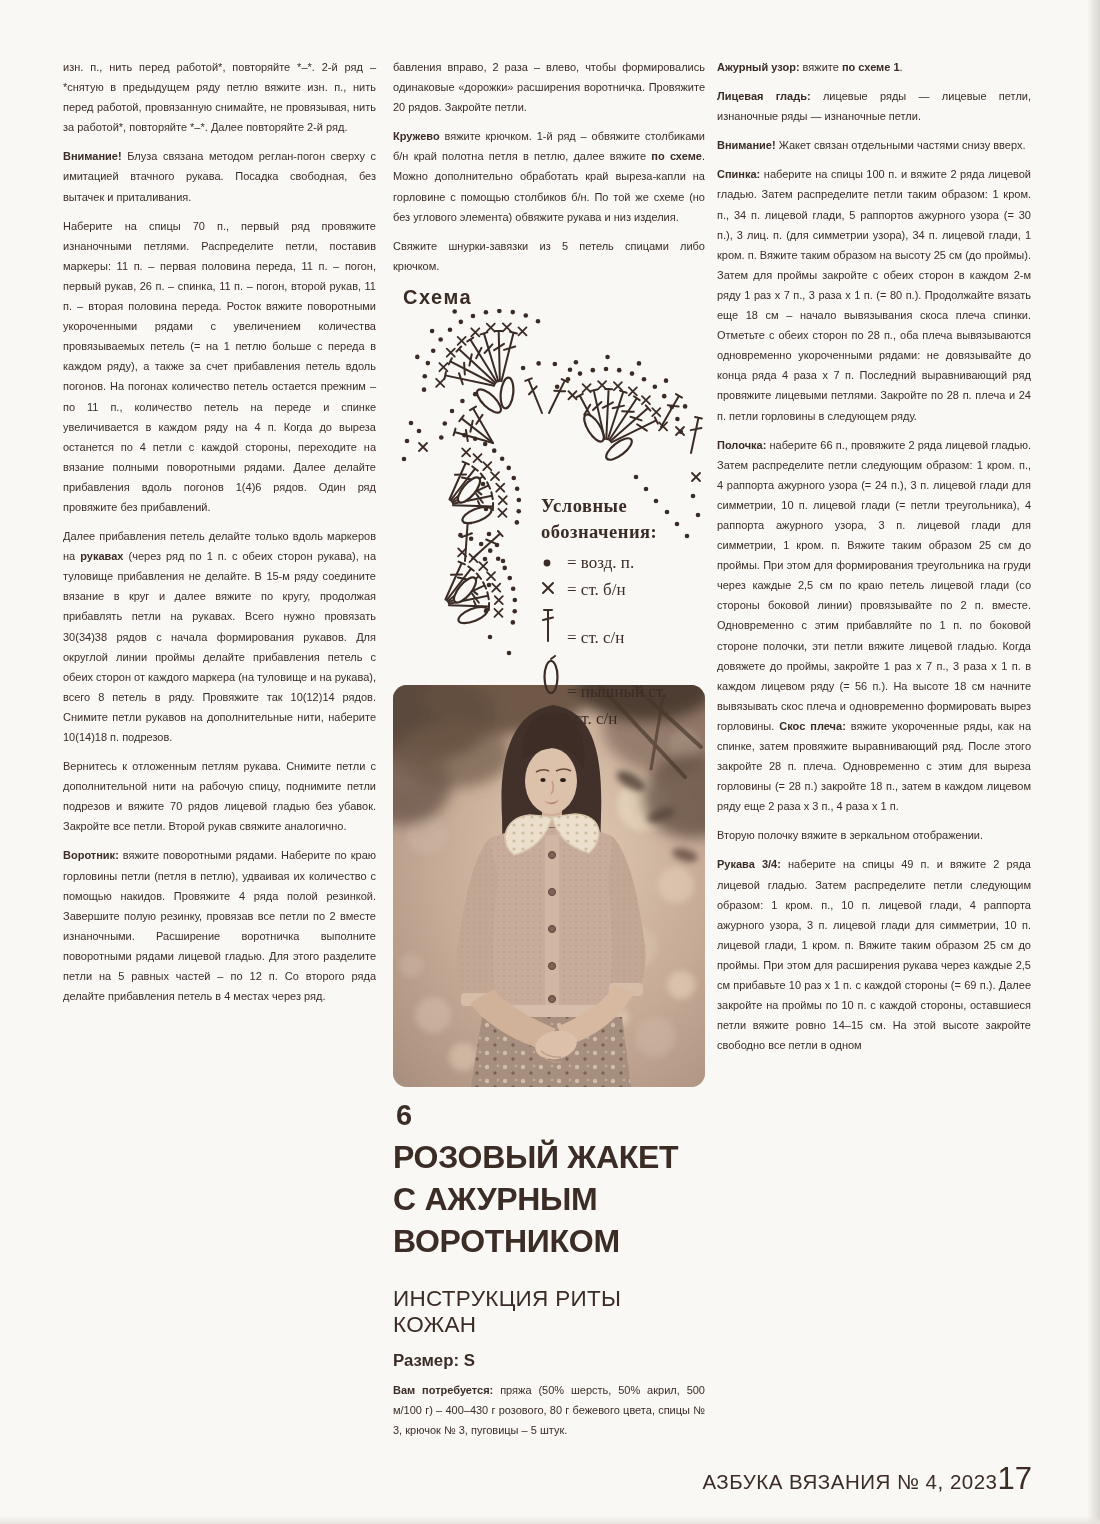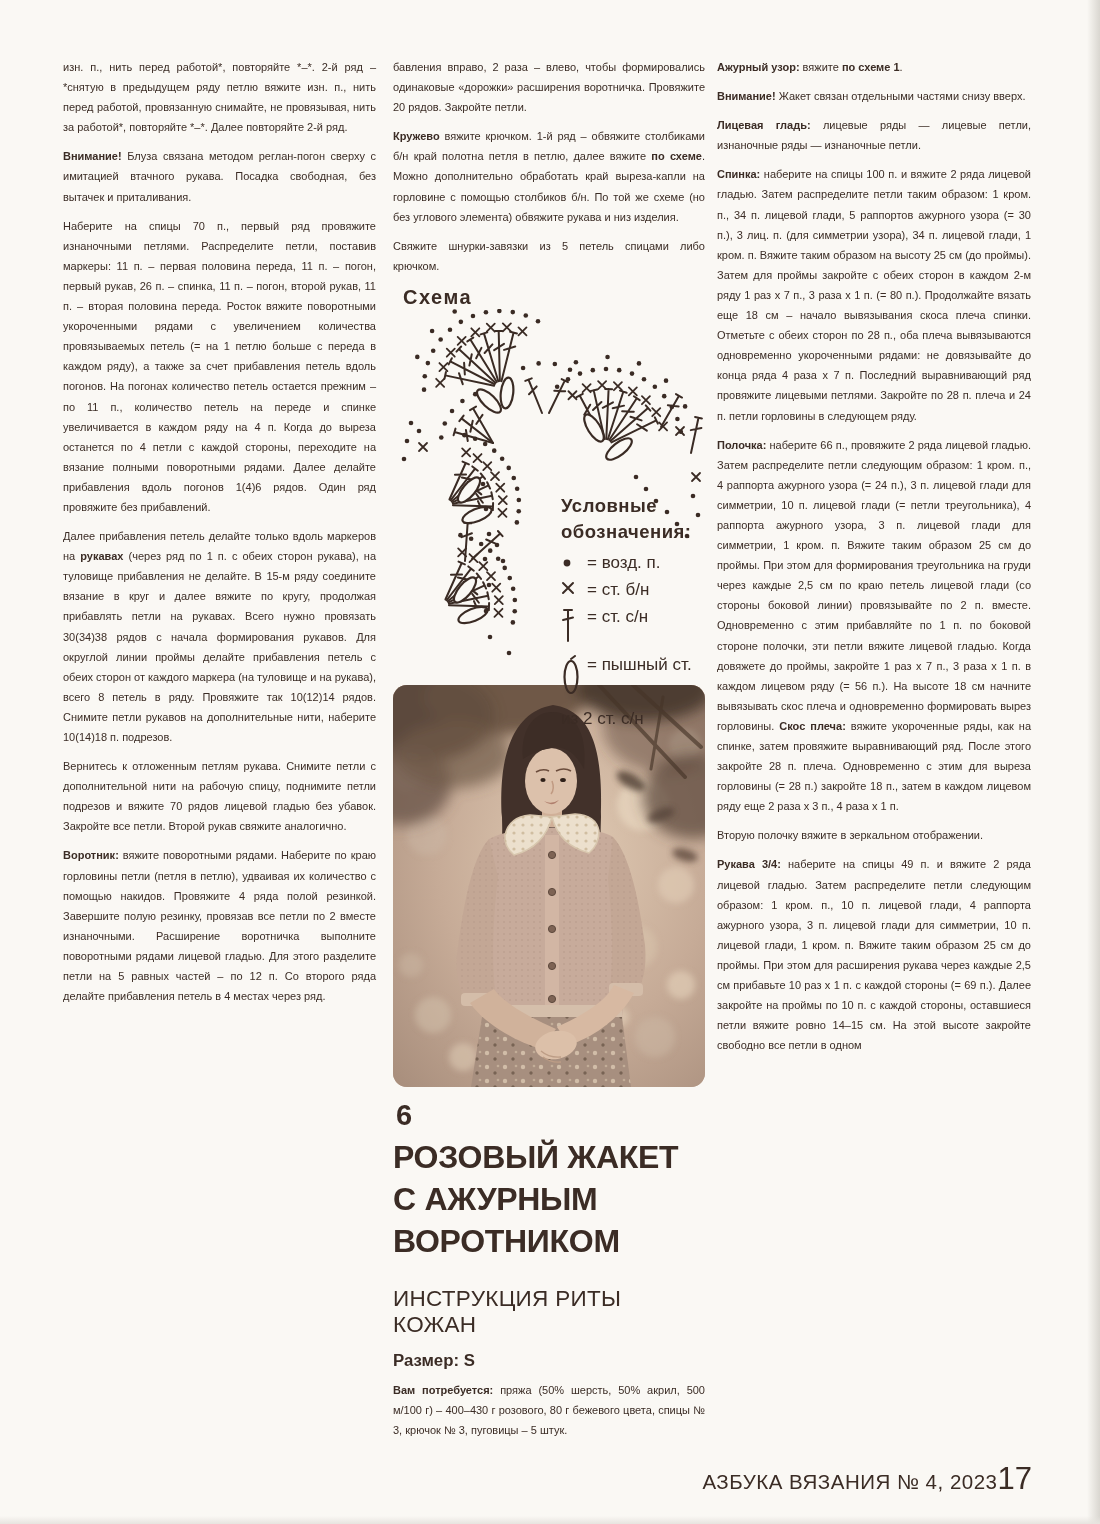--- a/index.html
+++ b/index.html
@@ -16,23 +16,23 @@
   .col{position:absolute;top:57px;}
   #c1{left:63px;width:313px;}
   #c2{left:393px;width:312px;}
   #c3{left:717px;width:314px;}
   p.body{margin:0 0 9px;text-align:justify;font-size:11px;line-height:20.1px;}
   .b{font-weight:700;}
   
   .schema-head{font-weight:700;font-size:20px;letter-spacing:1.5px;margin:10px 0 0 10px;}
   .schema-wrap{position:relative;height:364px;margin-bottom:4px;}
   #schema-canvas{position:absolute;left:0;top:0;}
-  .legend{position:absolute;left:168px;top:184px;width:162px;}
+  .legend{position:absolute;left:148px;top:184px;width:162px;font-family:Liberation Serif, serif;}
   .legend-title{font-weight:700;font-size:18.5px;line-height:26px;letter-spacing:.5px;margin-bottom:8px;}
-  .legend-row{display:flex;align-items:flex-start;margin-bottom:7px;font-size:17px;}
+  .legend-row{display:flex;align-items:flex-end;margin-bottom:7px;font-size:17px;}
   .legend-sym{width:26px;flex:none;}
   .legend-cont{font-size:17px;margin-top:0;}
   
   .photo-frame{margin-top:12px;width:312px;height:402px;border-radius:14px;overflow:hidden;background:#c2a896;}
   
   .art-number{font-weight:700;font-size:29px;margin:12px 0 2px 3px;}
   .art-title{font-weight:700;font-size:32px;line-height:42px;margin:4px 0 24px;letter-spacing:-.3px;}
   .art-sub{font-size:22.5px;margin:0 0 13px;letter-spacing:.3px;}
   .art-size{font-size:16.8px;margin:0 0 9px;font-weight:700;}
   
@@ -459,22 +459,22 @@
 
   <div class="art-number">6</div>
   <div class="art-title">РОЗОВЫЙ ЖАКЕТ С АЖУРНЫМ ВОРОТНИКОМ</div>
   <div class="art-sub">ИНСТРУКЦИЯ РИТЫ КОЖАН</div>
   <div class="art-size"><span><span class="b">Размер: S</span></span></div>
   <p class="body"><span><span class="b">Вам потребуется:</span><span> пряжа (50% шерсть, 50% акрил, 500 м/100 г) – 400–430 г розового, 80 г бежевого цвета, спицы № 3, крючок № 3, пуговицы – 5 штук.</span></span></p>
 </div>
 
 <div class="col" id="c3">
     <p class="body"><span class="b">Ажурный узор:</span><span> вяжите </span><span class="b">по схеме 1</span><span>.</span></p>
+    <p class="body"><span class="b">Лицевая гладь:</span><span> лицевые ряды — лицевые петли, изнаночные ряды — изнаночные петли.</span></p>
     <p class="body"><span class="b">Внимание!</span><span> Жакет связан отдельными частями снизу вверх.</span></p>
-    <p class="body"><span class="b">Лицевая гладь:</span><span> лицевые ряды — лицевые петли, изнаночные ряды — изнаночные петли.</span></p>
     <p class="body"><span class="b">Спинка:</span><span> наберите на спицы 100 п. и вяжите 2 ряда лицевой гладью. Затем распределите петли таким образом: 1 кром. п., 34 п. лицевой глади, 5 раппортов ажурного узора (= 30 п.), 3 лиц. п. (для симметрии узора), 34 п. лицевой глади, 1 кром. п. Вяжите таким образом на высоту 25 см (до проймы). Затем для проймы закройте с обеих сторон в каждом 2-м ряду 1 раз х 7 п., 3 раза х 1 п. (= 80 п.). Продолжайте вязать еще 18 см – начало вывязывания скоса плеча спинки. Отметьте с обеих сторон по 28 п., оба плеча вывязываются одновременно укороченными рядами: не довязывайте до конца ряда 4 раза х 7 п. Последний выравнивающий ряд провяжите лицевыми петлями. Закройте по 28 п. плеча и 24 п. петли горловины в следующем ряду.</span></p>
     <p class="body"><span class="b">Полочка:</span><span> наберите 66 п., провяжите 2 ряда лицевой гладью. Затем распределите петли следующим образом: 1 кром. п., 4 раппорта ажурного узора (= 24 п.), 3 п. лицевой глади для симметрии, 10 п. лицевой глади (= петли треугольника), 4 раппорта ажурного узора, 3 п. лицевой глади для симметрии, 1 кром. п. Вяжите таким образом 25 см до проймы. При этом для формирования треугольника на груди через каждые 2,5 см по краю петель лицевой глади (со стороны боковой линии) провязывайте по 2 п. вместе. Одновременно с этим прибавляйте по 1 п. по боковой стороне полочки, эти петли вяжите лицевой гладью. Когда довяжете до проймы, закройте 1 раз х 7 п., 3 раза х 1 п. в каждом лицевом ряду (= 56 п.). На высоте 18 см начните вывязывать скос плеча и одновременно формировать вырез горловины. </span><span class="b">Скос плеча:</span><span> вяжите укороченные ряды, как на спинке, затем провяжите выравнивающий ряд. После этого закройте 28 п. плеча. Одновременно с этим для выреза горловины (= 28 п.) закройте 18 п., затем в каждом лицевом ряду еще 2 раза х 3 п., 4 раза х 1 п.</span></p>
     <p class="body"><span>Вторую полочку вяжите в зеркальном отображении.</span></p>
     <p class="body"><span class="b">Рукава 3/4:</span><span> наберите на спицы 49 п. и вяжите 2 ряда лицевой гладью. Затем распределите петли следующим образом: 1 кром. п., 10 п. лицевой глади, 4 раппорта ажурного узора, 3 п. лицевой глади для симметрии, 10 п. лицевой глади, 1 кром. п. Вяжите таким образом 25 см до проймы. При этом для расширения рукава через каждые 2,5 см прибавьте 10 раз х 1 п. с каждой стороны (= 69 п.). Далее закройте на проймы по 10 п. с каждой стороны, оставшиеся петли вяжите ровно 14–15 см. На этой высоте закройте свободно все петли в одном</span></p>
   </div>
 
 <div class="footer">
   <span class="mag">АЗБУКА ВЯЗАНИЯ № 4, 2023</span>
   <span class="pg">17</span>
 </div>

